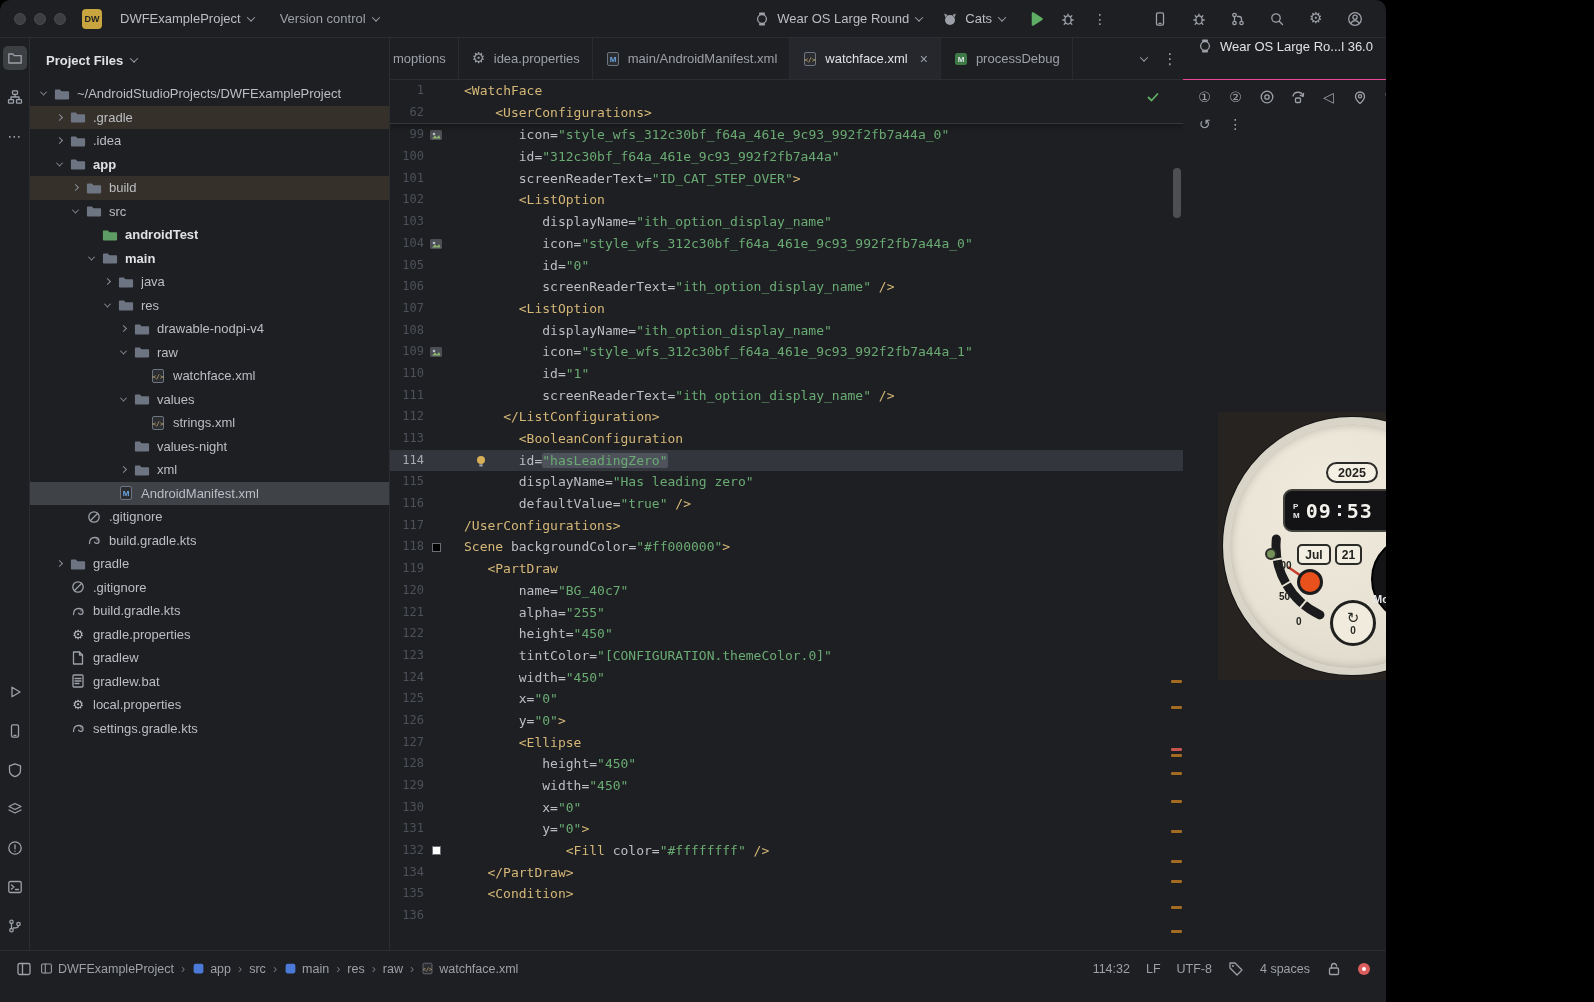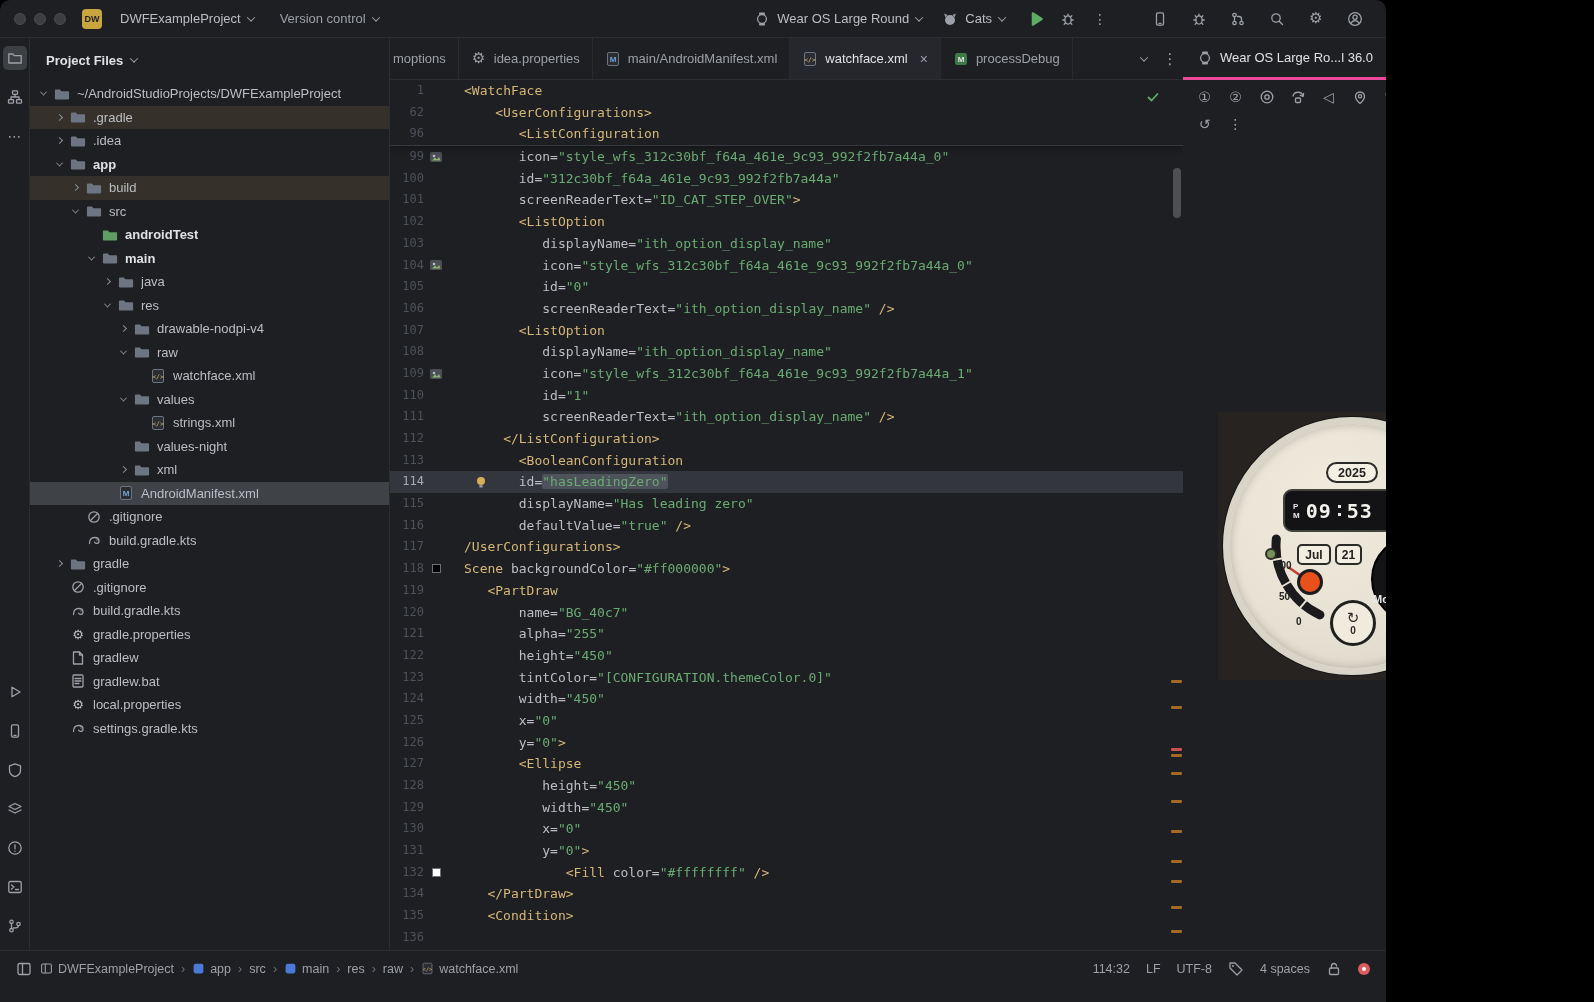--- a/index.html
+++ b/index.html
@@ -65,21 +65,21 @@
 .sw{width:9px;height:9px;display:inline-block;border:1px solid #6b6e75;}
 .bulb{position:absolute;left:84px;top:4px;width:14px;height:14px;}
 .inspect{position:absolute;top:9px;right:22px;z-index:3;}
 .stripe{position:absolute;top:0;right:0;width:14px;height:100%;z-index:3;}
 .thumb{position:absolute;right:2px;width:8px;border-radius:4px;background:rgba(166,170,176,.35);}
 .smark{position:absolute;right:1px;width:11px;height:3px;border-radius:1px;}
 .smark.o{background:#a36b22;}
 .smark.r{background:#c75450;}
 
 .dpanel{width:355px;flex:0 0 355px;border-right:1px solid #2b2d30;position:relative;display:flex;flex-direction:column;}
-.dtabrow{height:42px;flex:0 0 42px;border-bottom:3px solid #ec4899;display:flex;align-items:center;padding:0 8px;gap:4px;}
+.dtabrow{height:42px;flex:0 0 42px;border-bottom:1px solid #ec4899;display:flex;align-items:flex-start;padding:0 8px;gap:4px;}
 .dtab{display:flex;align-items:center;gap:7px;color:#dfe1e5;padding:0 6px;white-space:nowrap;}
 .dtr-sp{flex:1;}
 .dtools,.dtools2{display:flex;align-items:center;gap:8px;padding:5px 10px 2px;}
 .dtools2{padding:2px 10px 6px;}
 .dbtn{width:23px;height:23px;border-radius:4px;display:flex;align-items:center;justify-content:center;color:#9da0a8;font-size:13.5px;}
 .dbtn.lastright{margin-left:auto;}
 
 .watch-stage{position:absolute;left:35px;top:374px;width:268px;height:268px;background:#262320;}
 .watch{position:absolute;left:5px;top:5px;width:258px;height:258px;border-radius:50%;border:7px solid #d8d4c8;background:radial-gradient(circle at 40% 30%,#f0ebdd 0%,#e7e2d3 55%,#d9d4c5 100%);box-shadow:0 0 0 1px #141414,inset 0 0 10px rgba(0,0,0,.22);}
 .watch>*{position:absolute;}
@@ -634,25 +634,20 @@
             <div class="cline">
               <span class="ln">1</span>
               <span class="gut"></span>
               <span class="code" style="padding-left: calc(0ch + 16px);"><span class="tk-t">&lt;WatchFace</span></span>
             </div>
             <div class="cline">
               <span class="ln">62</span>
               <span class="gut"></span>
               <span class="code" style="padding-left: calc(4ch + 16px);"><span class="tk-t">&lt;UserConfigurations&gt;</span></span>
             </div>
-            <div class="cline">
-              <span class="ln">96</span>
-              <span class="gut"></span>
-              <span class="code" style="padding-left: calc(7ch + 16px);"><span class="tk-t">&lt;ListConfiguration</span></span>
-            </div>
           </div>
         <div id="lines">
             <div class="cline">
               <span class="ln">99</span>
               <span class="gut">
                 <svg viewBox="0 0 14 14" width="14" height="14">
                   <rect x="1" y="2" width="12" height="10" rx="1.5" fill="#4b4e55"></rect>
                   <circle cx="5" cy="6" r="1.3" fill="#b6bcc4"></circle>
                   <path d="M3 10.5l3-3 2 2 2-2.5 1.5 3.5z" fill="#8fb573"></path>
                 </svg>

